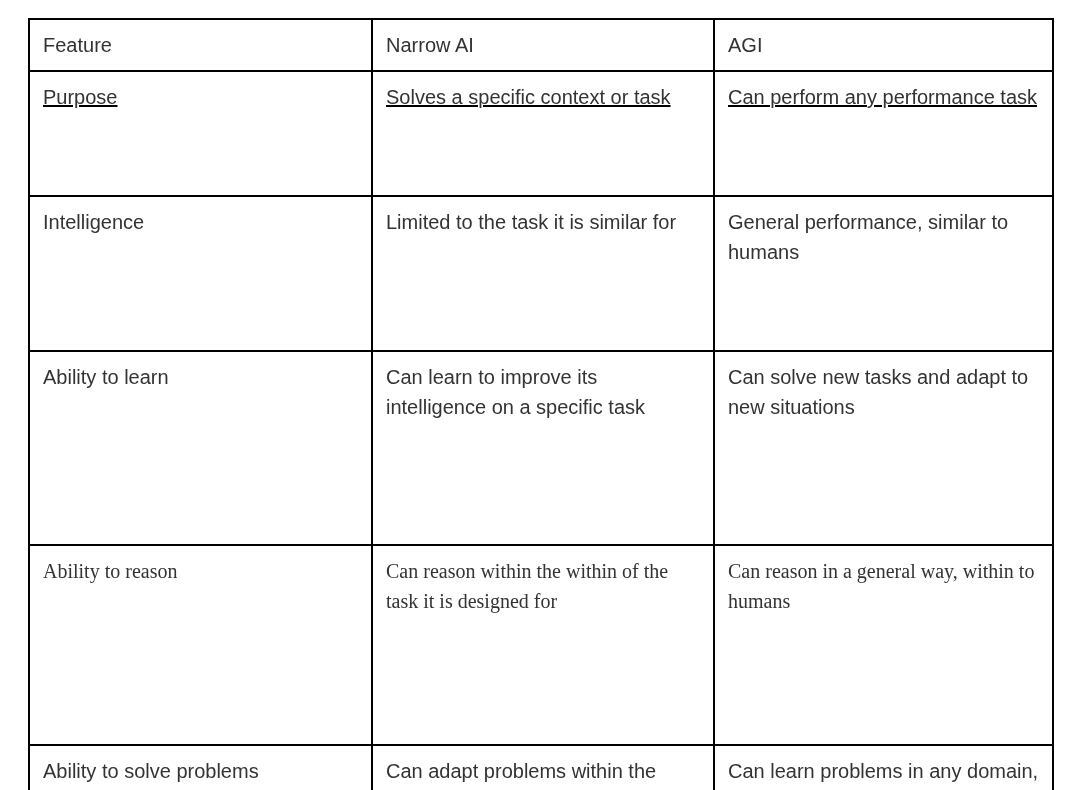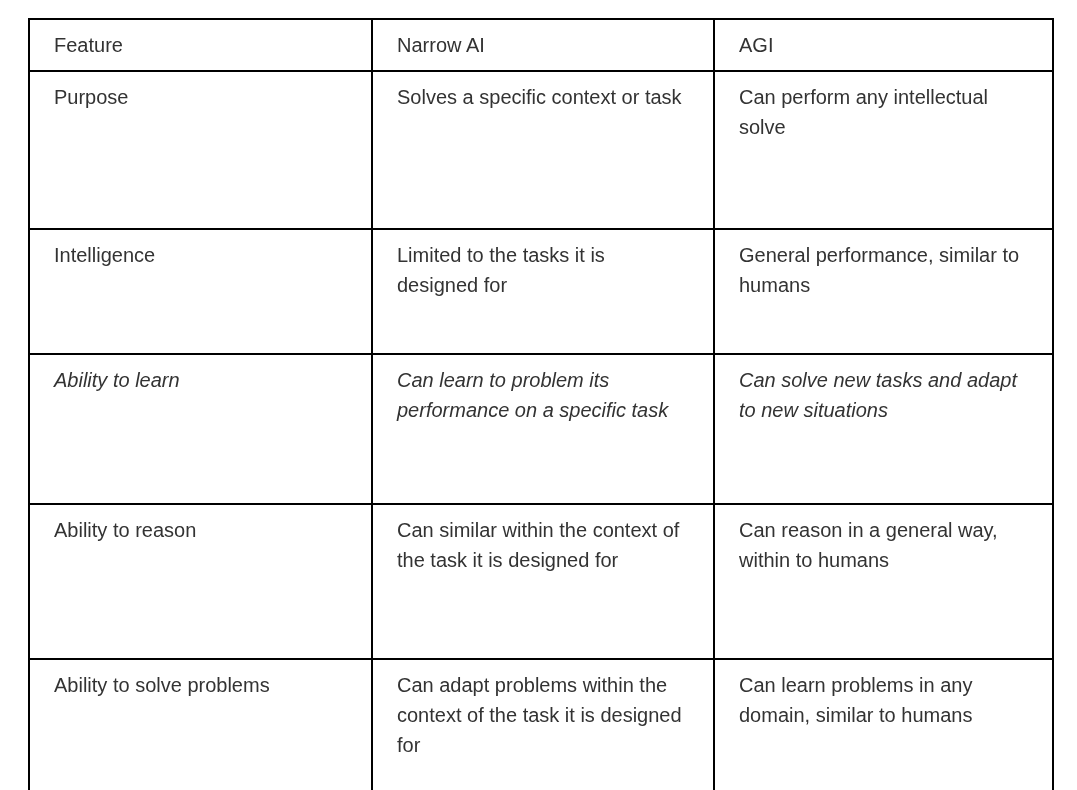--- a/index.html
+++ b/index.html
@@ -27,32 +27,32 @@
     background: #ffffff;
   }
   table.compare-table col.c1 { width: 343px; }
   table.compare-table col.c2 { width: 342px; }
   table.compare-table col.c3 { width: 339px; }
   table.compare-table th,
   table.compare-table td {
     border: 2px solid #000000;
     vertical-align: top;
     text-align: left;
-    padding: 10px 24px;
+    padding: 10px 13px;
     font-size: 20px;
     line-height: 30px;
     font-weight: 400;
     color: #333333;
     word-wrap: break-word;
   }
   table.compare-table tr.header-row    { height: 50px;  }
-  table.compare-table tr.row-purpose   { height: 158px; }
-  table.compare-table tr.row-intel     { height: 125px; margin-top: 43px; }
-  table.compare-table tr.row-learn     { height: 150px; font-style: italic; }
-  table.compare-table tr.row-reason    { height: 155px; }
+  table.compare-table tr.row-purpose   { height: 125px; text-decoration: underline; }
+  table.compare-table tr.row-intel     { height: 155px; margin-top: 43px; }
+  table.compare-table tr.row-learn     { height: 194px; }
+  table.compare-table tr.row-reason    { height: 200px; font-family: Liberation Serif, serif; }
   table.compare-table tr.row-solve     { height: 155px; }
 </style>
 </head>
 <body>
 
 <div class="doc-canvas">
   <table class="compare-table">
     <colgroup>
       <col class="c1">
       <col class="c2">
@@ -60,35 +60,35 @@
     </colgroup>
     <tbody>
       <tr class="header-row">
         <th>Feature</th>
         <th>Narrow AI</th>
         <th>AGI</th>
       </tr>
       <tr class="row-purpose">
         <td>Purpose</td>
         <td>Solves a specific context or task</td>
-        <td>Can perform any intellectual solve</td>
+        <td>Can perform any performance task</td>
       </tr>
       <tr class="row-intel">
         <td>Intelligence</td>
-        <td>Limited to the tasks it is designed for</td>
+        <td>Limited to the task it is similar for</td>
         <td>General performance, similar to humans</td>
       </tr>
       <tr class="row-learn">
         <td>Ability to learn</td>
-        <td>Can learn to problem its performance on a specific task</td>
+        <td>Can learn to improve its intelligence on a specific task</td>
         <td>Can solve new tasks and adapt to new situations</td>
       </tr>
       <tr class="row-reason">
         <td>Ability to reason</td>
-        <td>Can similar within the context of the task it is designed for</td>
+        <td>Can reason within the within of the task it is designed for</td>
         <td>Can reason in a general way, within to humans</td>
       </tr>
       <tr class="row-solve">
         <td>Ability to solve problems</td>
         <td>Can adapt problems within the context of the task it is designed for</td>
         <td>Can learn problems in any domain, similar to humans</td>
       </tr>
     </tbody>
   </table>
 </div>

